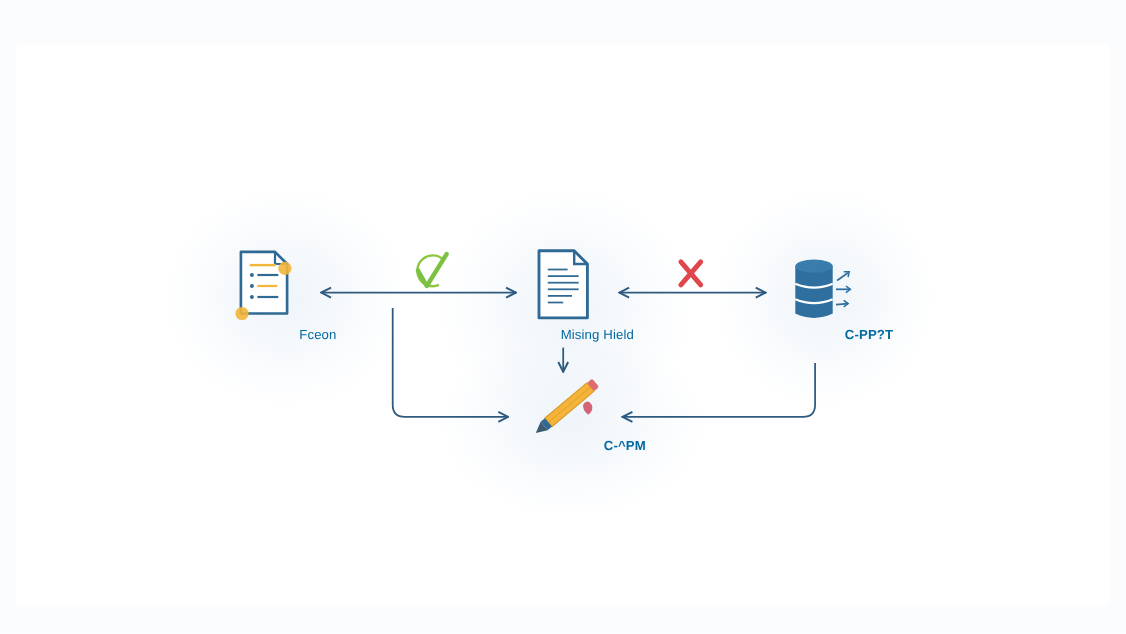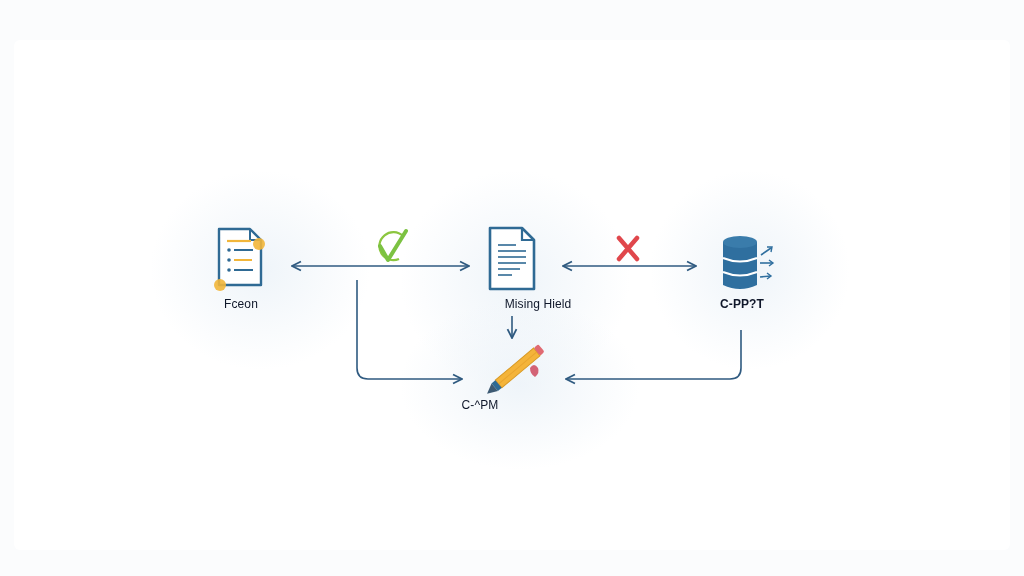--- a/index.html
+++ b/index.html
@@ -1,19 +1,19 @@
 <!DOCTYPE html>
 <html><head>
 <meta charset="utf-8">
 <style>
   html,body{margin:0;padding:0;}
   body{width:1024px;height:576px;overflow:hidden;background:#fbfcfd;font-family:"Liberation Sans",sans-serif;position:relative;}
   .card{position:absolute;left:14px;top:40px;width:996px;height:510px;background:#ffffff;border-radius:6px;}
   .glow{position:absolute;border-radius:50%;background:radial-gradient(closest-side,rgba(232,240,247,0.7),rgba(255,255,255,0));}
-  .label{position:absolute;font-size:12px;color:#0f172a;white-space:nowrap;transform:translateX(-50%);letter-spacing:0.1px;}
+  .label{position:absolute;font-size:12px;color:#0369a1;white-space:nowrap;transform:translateX(-50%);letter-spacing:0.1px;margin-left:48px;}
   svg.diagram{position:absolute;left:0;top:0;}
 </style>
 </head>
 <body>
 
 <div class="card"></div>
 <div class="glow" style="left:150px;top:170px;width:220px;height:200px;"></div>
 <div class="glow" style="left:400px;top:170px;width:230px;height:220px;"></div>
 <div class="glow" style="left:650px;top:170px;width:200px;height:200px;"></div>
 <div class="glow" style="left:400px;top:300px;width:240px;height:170px;"></div>
@@ -98,15 +98,15 @@
       <line x1="-28" y1="0" x2="22" y2="0" stroke="#e9a52f" stroke-width="1"></line>
       <rect x="-33" y="-5" width="5" height="10" fill="#2f6a94"></rect>
       <path d="M-33,-5 L-43,0 L-33,5 Z" fill="#3d5a73"></path>
       <rect x="22" y="-5" width="6" height="10" fill="#e06a72" rx="2"></rect>
     </g>
     <path d="M530,368 q4,-6 8,0 q2,5 -3,9 q-5,-3 -5,-9 z" fill="#c8324a" opacity="0.75"></path>
   </g>
 </svg>
 
 <div class="label" style="left:241px;top:297px;">Fceon</div>
-<div class="label" style="left:538px;top:297px;">Mising Hield</div>
+<div class="label" style="left:495px;top:297px;">Mising Hield</div>
 <div class="label" style="left:742px;top:297px;font-weight:bold;">C-PP?T</div>
-<div class="label" style="left:480px;top:398px;">C-^PM</div>
+<div class="label" style="left:520px;top:398px;font-weight:bold;">C-^PM</div>
 
 </body></html>

